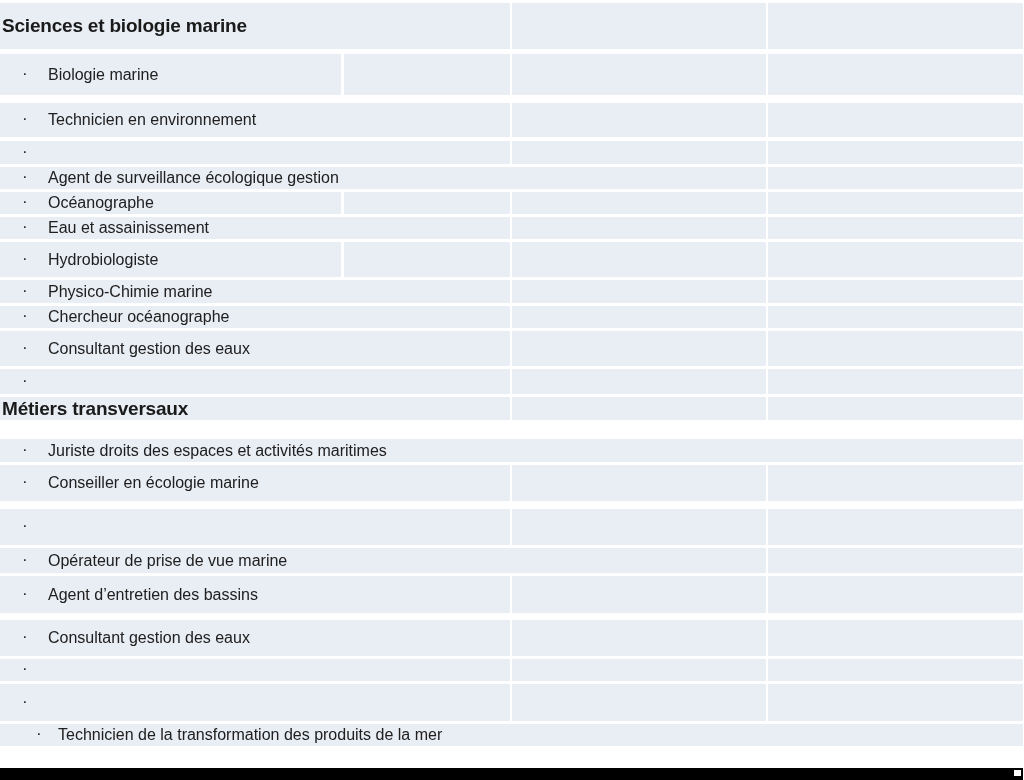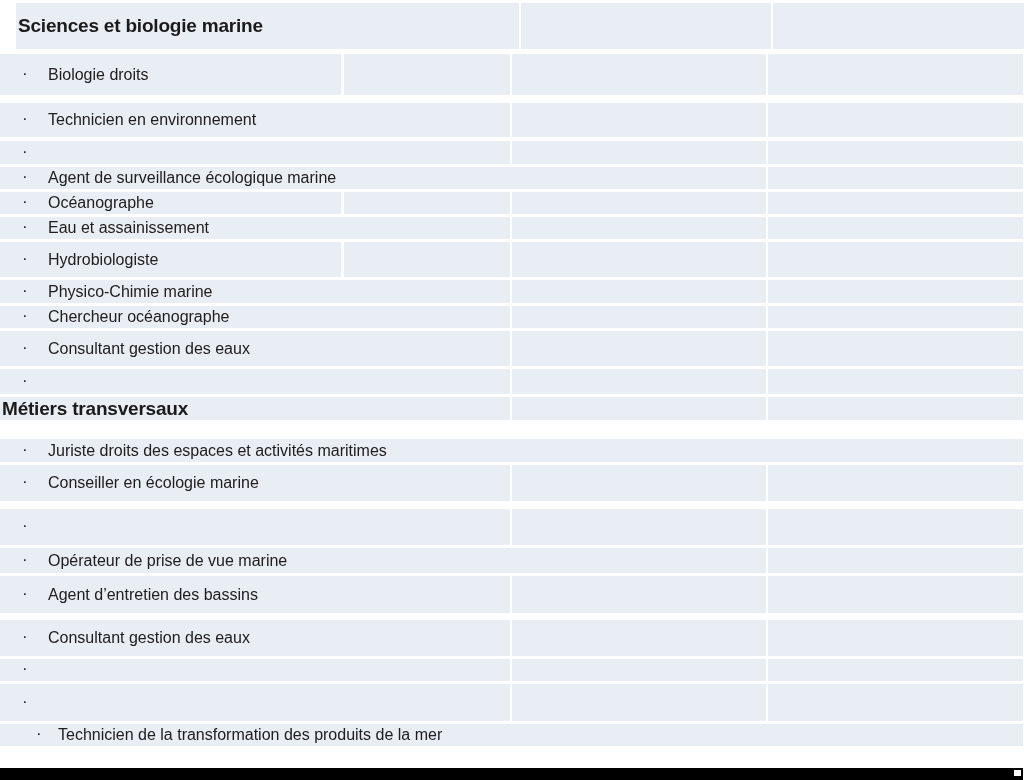--- a/index.html
+++ b/index.html
@@ -16,31 +16,31 @@
   .deep .bullet{left:36px;}
   .hdr-label{color:#1a1a1a;font-size:19px;font-weight:700;letter-spacing:-0.2px;padding-left:2px;white-space:nowrap;}
   .bottom-bar{position:absolute;left:0;top:768px;width:1023px;height:12px;background:#000000;}
   .notch{position:absolute;right:2px;top:2px;width:7px;height:6px;background:#ffffff;}
 </style>
 </head>
 <body>
 
 <div class="page">
   <div class="tbl">
-      <div class="row" style="margin-top: 3px; height: 46px; padding-left: 16px;">
+      <div class="row" style="margin-top: 3px; height: 46px;">
         <div class="cell" style="width: 510px; height: 46px;">
           <span class="hdr-label">Sciences et biologie marine</span>
         </div>
         <div class="cell gap2" style="width: 254px; height: 46px;"></div>
         <div class="cell gap2" style="width: 255px; height: 46px;"></div>
       </div>
       <div class="row" style="margin-top: 5px; height: 41px;">
         <div class="cell" style="width: 341px; height: 41px;">
           <span class="bullet">·</span>
-          <span class="item-label">Biologie droits</span>
+          <span class="item-label">Biologie marine</span>
         </div>
         <div class="cell gap3" style="width: 166px; height: 41px;"></div>
         <div class="cell gap2" style="width: 254px; height: 41px;"></div>
         <div class="cell gap2" style="width: 255px; height: 41px;"></div>
       </div>
       <div class="row" style="margin-top: 8px; height: 34px;">
         <div class="cell" style="width: 510px; height: 34px;">
           <span class="bullet">·</span>
           <span class="item-label">Technicien en environnement</span>
         </div>
@@ -50,21 +50,21 @@
       <div class="row" style="margin-top: 4px; height: 23px;">
         <div class="cell" style="width: 510px; height: 23px;">
           <span class="bullet">·</span>
         </div>
         <div class="cell gap2" style="width: 254px; height: 23px;"></div>
         <div class="cell gap2" style="width: 255px; height: 23px;"></div>
       </div>
       <div class="row" style="margin-top: 3px; height: 22px;">
         <div class="cell" style="width: 766px; height: 22px;">
           <span class="bullet">·</span>
-          <span class="item-label">Agent de surveillance écologique marine</span>
+          <span class="item-label">Agent de surveillance écologique gestion</span>
         </div>
         <div class="cell gap2" style="width: 255px; height: 22px;"></div>
       </div>
       <div class="row" style="margin-top: 3px; height: 22px;">
         <div class="cell" style="width: 341px; height: 22px;">
           <span class="bullet">·</span>
           <span class="item-label">Océanographe</span>
         </div>
         <div class="cell gap3" style="width: 166px; height: 22px;"></div>
         <div class="cell gap2" style="width: 254px; height: 22px;"></div>

